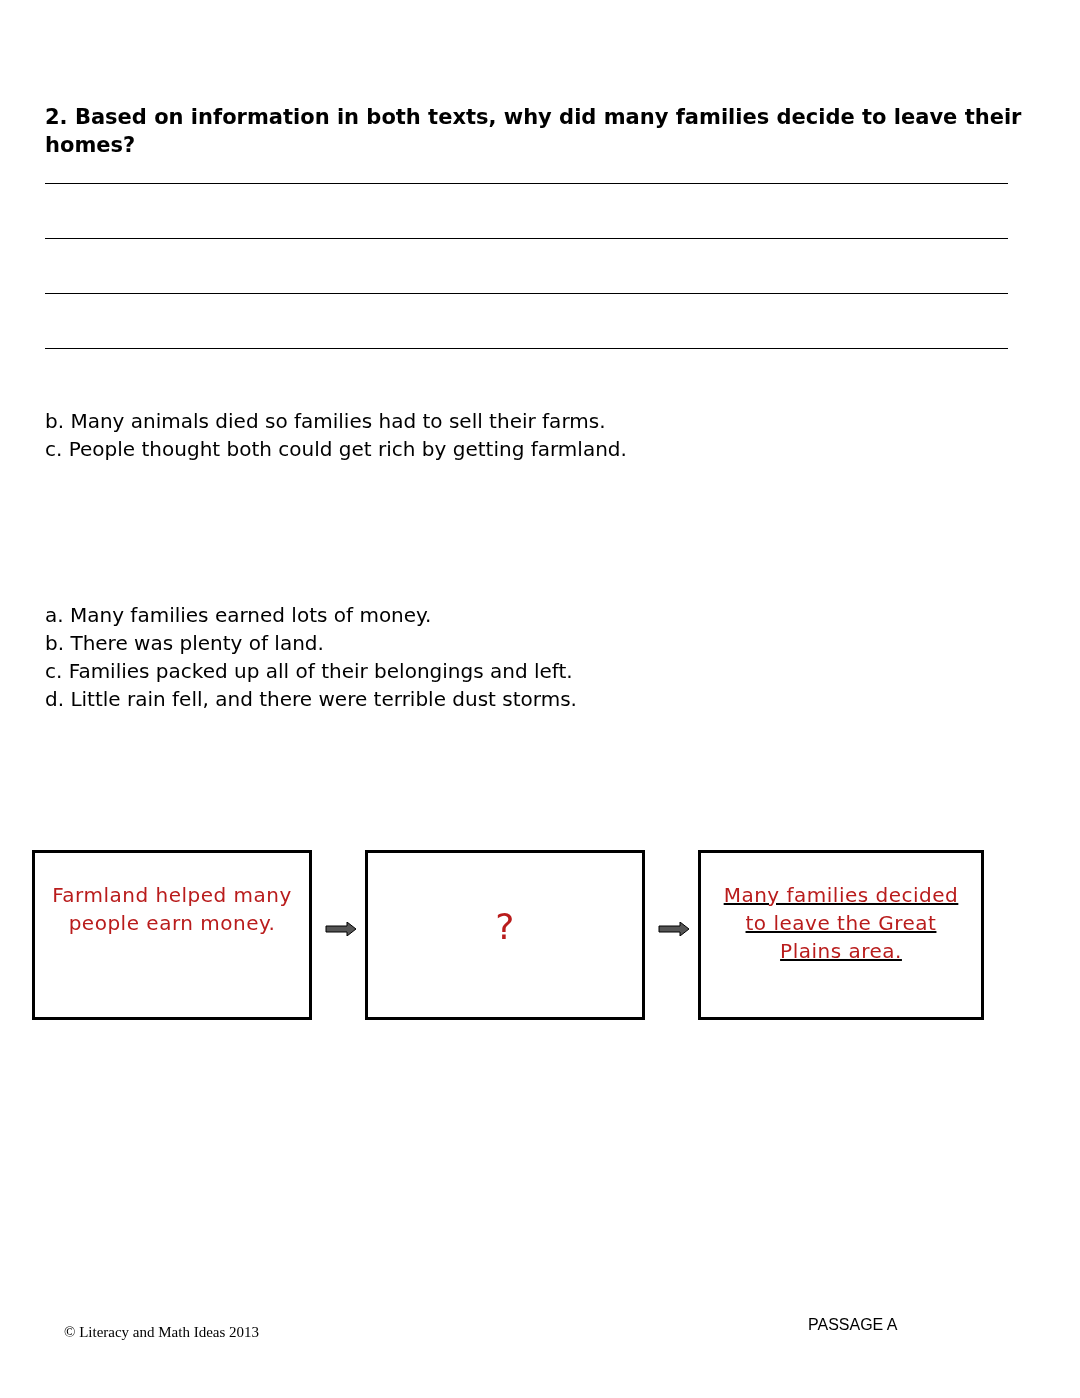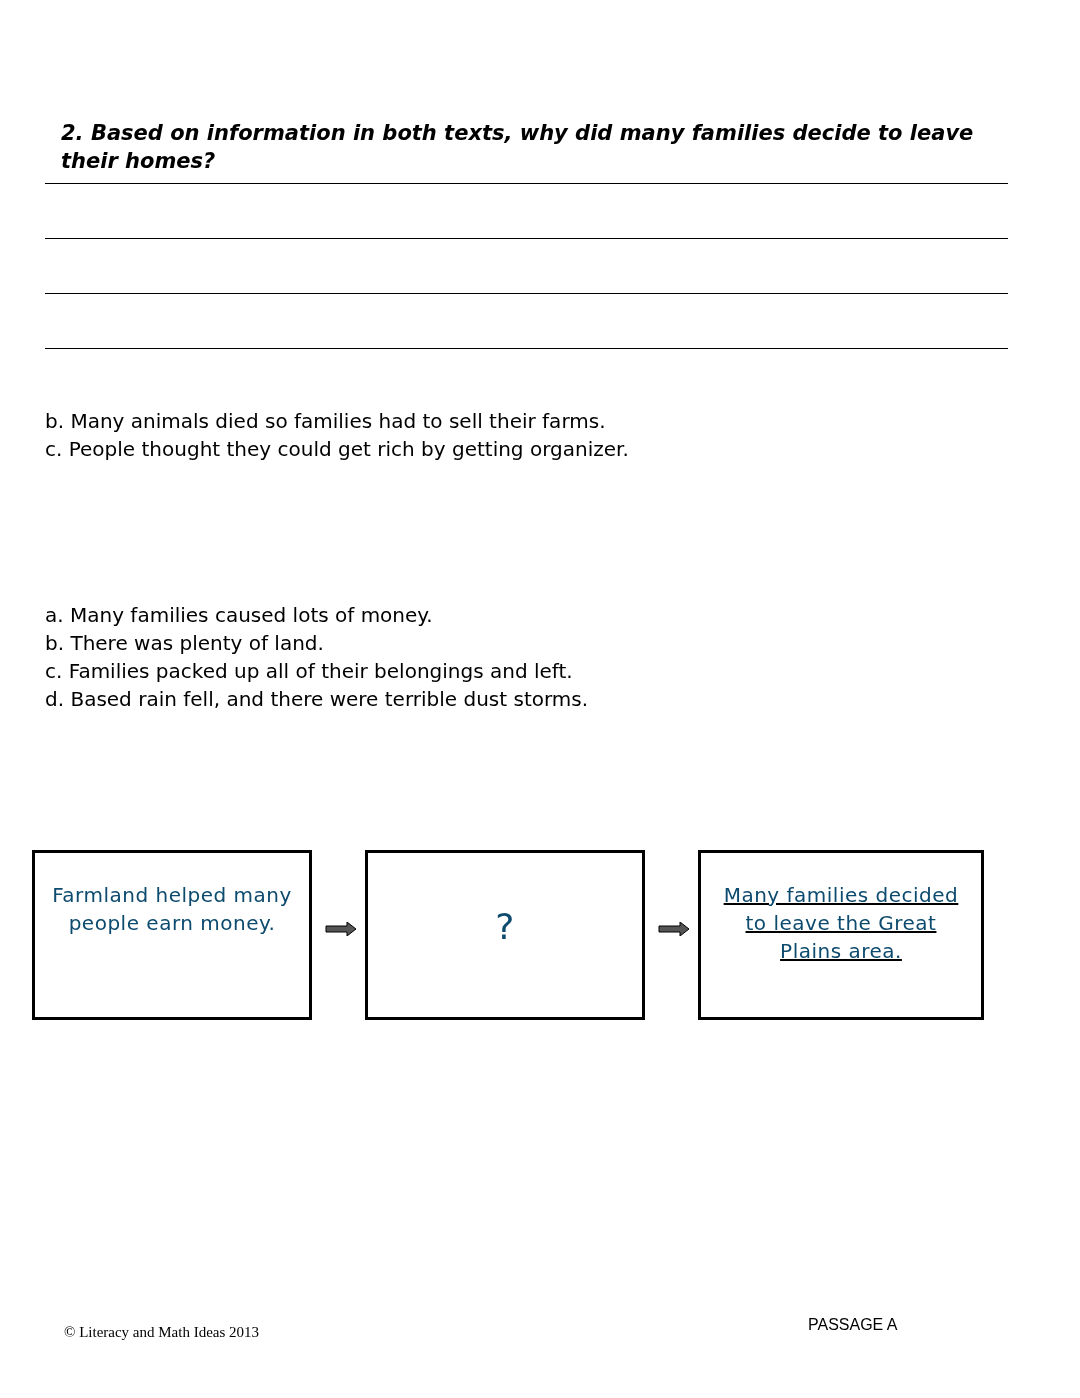--- a/index.html
+++ b/index.html
@@ -1,48 +1,48 @@
 <!DOCTYPE html>
 <html><head>
 <meta charset="utf-8">
 <style>
   html, body { margin: 0; padding: 0; background: #ffffff; }
   body { width: 1080px; height: 1398px; position: relative; overflow: hidden; color: #000; font-family: "DejaVu Sans", sans-serif; }
   .q { position: absolute; left: 45px; width: 990px; }
-  .q-title { font-weight: bold; font-size: 21px; line-height: 28px; margin: 16px; font-style: italic; }
+  .q-title { font-weight: bold; font-size: 21px; line-height: 28px; margin: 0; }
   .opt { font-size: 20px; line-height: 28px; margin: 0; }
   .rule { position: absolute; left: 45px; width: 963px; height: 0; border-top: 1.5px solid #000; }
   .box { position: absolute; top: 850px; width: 280px; height: 170px; border: 3px solid #000; box-sizing: border-box; background: #fff; text-align: center; }
-  .box-text { font-family: "DejaVu Sans", sans-serif; font-size: 20px; line-height: 28px; padding-top: 28px; letter-spacing: 0.5px; color: #0c4a6e; }
+  .box-text { font-family: "DejaVu Sans", sans-serif; font-size: 20px; line-height: 28px; padding-top: 28px; letter-spacing: 0.5px; color: #b91c1c; }
   .box-q { font-size: 36px; padding-top: 60px; }
   .arrow { position: absolute; top: 922px; width: 32px; height: 14px; }
   .footer-left { position: absolute; left: 20px; top: 1324px; font-family: "Liberation Serif", serif; font-size: 15px; margin-left: 44px; }
   .footer-right { position: absolute; left: 808px; top: 1316px; font-family: "Liberation Sans", sans-serif; font-size: 16px; }
 </style>
 </head>
 <body>
 
 <div class="q" style="top:103px;">
   <p class="q-title">2.  Based on information in both texts, why did many families decide to leave their homes?</p>
 </div>
 <div class="rule" style="top:183px;"></div>
 <div class="rule" style="top:238px;"></div>
 <div class="rule" style="top:293px;"></div>
 <div class="rule" style="top:348px;"></div>
 
 <div class="q" style="top:407px;">
   <p class="opt">b.  Many animals died so families had to sell their farms.</p>
-  <p class="opt">c.  People thought they could get rich by getting organizer.</p>
+  <p class="opt">c.  People thought both could get rich by getting farmland.</p>
 </div>
 
 <div class="q" style="top:601px; width:960px;">
-  <p class="opt">a.  Many families caused lots of money.</p>
+  <p class="opt">a.  Many families earned lots of money.</p>
   <p class="opt">b.  There was plenty of land.</p>
   <p class="opt">c.  Families packed up all of their belongings and left.</p>
-  <p class="opt">d.  Based rain fell, and there were terrible dust storms.</p>
+  <p class="opt">d.  Little rain fell, and there were terrible dust storms.</p>
 </div>
 
 <div class="box" style="left:32px;">
   <div class="box-text" style="padding-left:14px;padding-right:14px;">Farmland helped many people earn money.</div>
 </div>
 <svg class="arrow" style="left:325px;" viewBox="0 0 32 14">
   <polygon points="1,4 22,4 22,0 31,7 22,14 22,10 1,10" fill="#555" stroke="#000" stroke-width="1"></polygon>
 </svg>
 <div class="box" style="left:365px;">
   <div class="box-text box-q">?</div>

